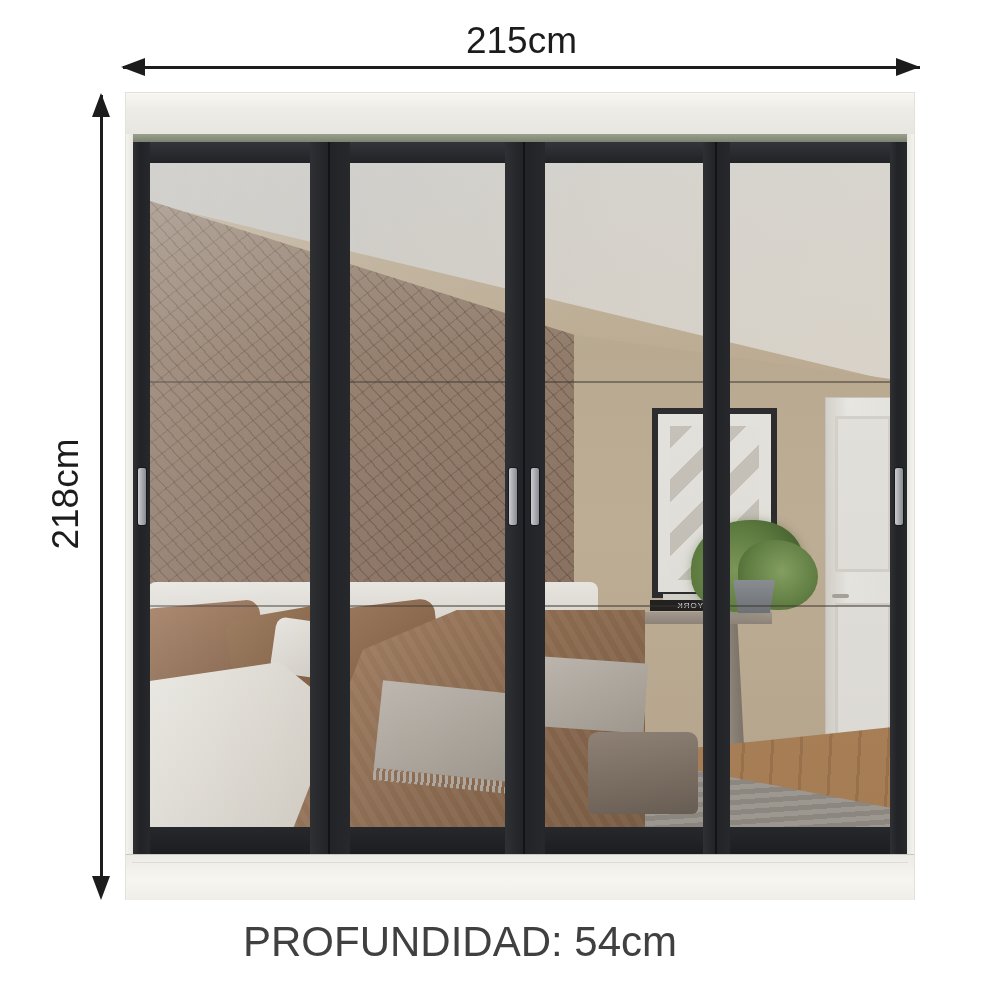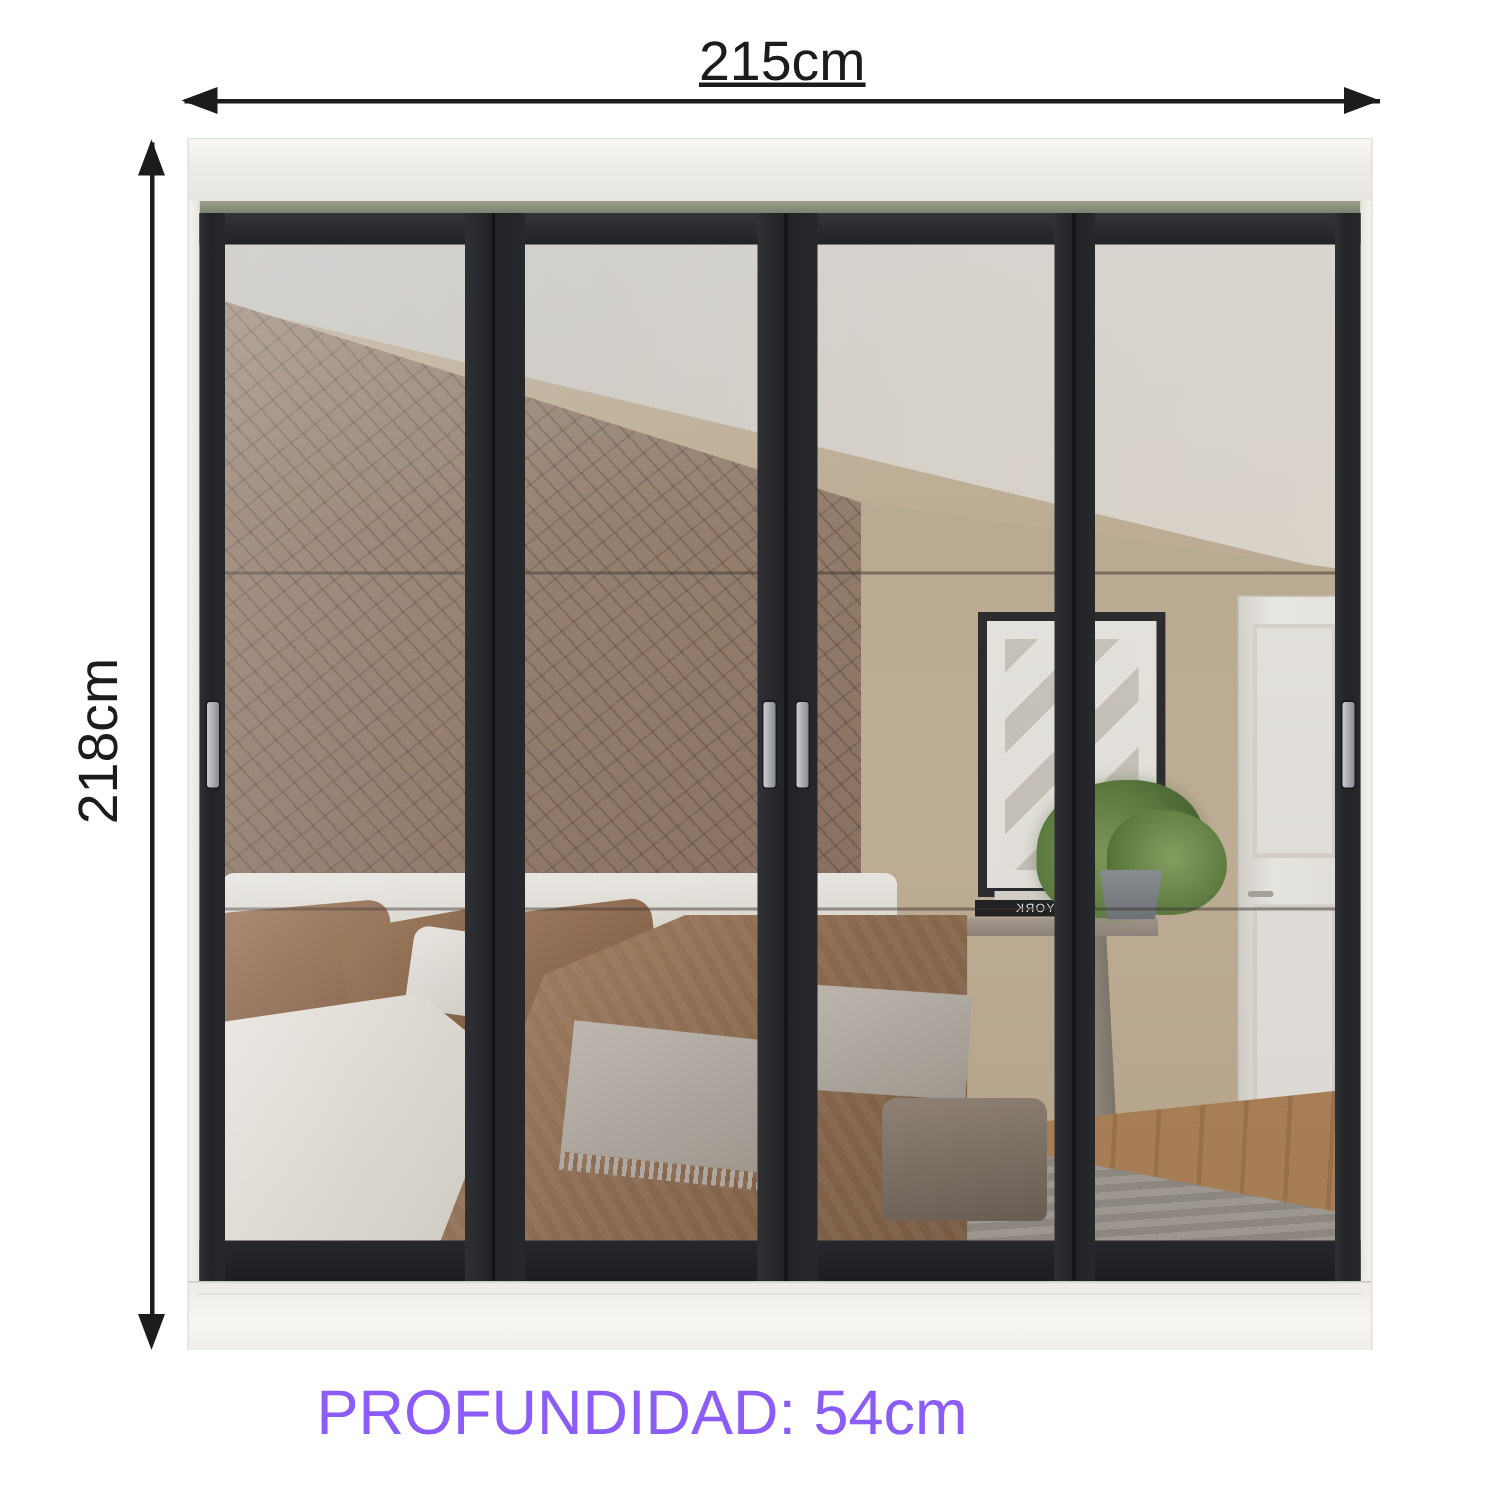--- a/index.html
+++ b/index.html
@@ -2,23 +2,23 @@
 <html><head>
 <meta charset="utf-8">
 <style>
   html,body{margin:0;padding:0;background:#ffffff;}
   .canvas{position:relative;width:1000px;height:1000px;background:#ffffff;overflow:hidden;
           font-family:"Liberation Sans","DejaVu Sans",sans-serif;color:#1c1c1c;}
   .abs{position:absolute;}
 
   
   .dim-label{position:absolute;font-size:37px;color:#1c1c1c;white-space:nowrap;}
-  .dim-label-width{left:123px;top:20px;width:797px;text-align:center;text-decoration:underline;}
+  .dim-label-width{left:123px;top:20px;width:797px;text-align:center;}
   .dim-label-height{left:66px;top:494px;transform:translate(-50%,-50%) rotate(-90deg);}
-  .depth-label{position:absolute;left:0;top:918px;width:856px;text-align:center;font-size:42px;color:#8b5cf6;}
+  .depth-label{position:absolute;left:0;top:918px;width:856px;text-align:center;font-size:42px;color:#404040;padding-left:32px;}
   .dim-line-h{position:absolute;left:123px;top:66px;width:797px;height:3px;background:#1c1c1c;}
   .dim-line-v{position:absolute;left:100px;top:95px;width:3px;height:798px;background:#1c1c1c;}
   .arrow{position:absolute;width:0;height:0;border-style:solid;}
   .arrow-left {left:121px;top:58px;border-width:9px 24px 9px 0;border-color:transparent #1c1c1c transparent transparent;}
   .arrow-right{left:896px;top:58px;border-width:9px 0 9px 24px;border-color:transparent transparent transparent #1c1c1c;}
   .arrow-up   {left:92px;top:93px;border-width:0 9px 24px 9px;border-color:transparent transparent #1c1c1c transparent;}
   .arrow-down {left:92px;top:876px;border-width:24px 9px 0 9px;border-color:#1c1c1c transparent transparent transparent;}
 
   
   .wardrobe{position:absolute;left:125px;top:92px;width:790px;height:808px;background:#f0efe9;

